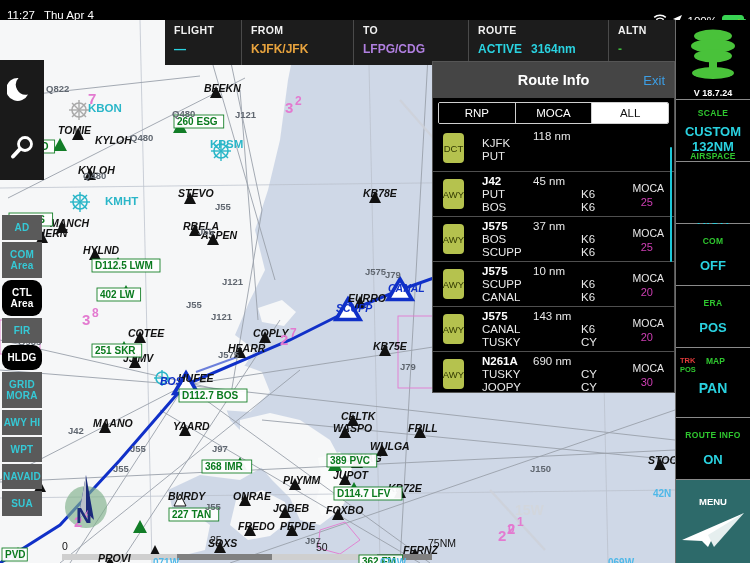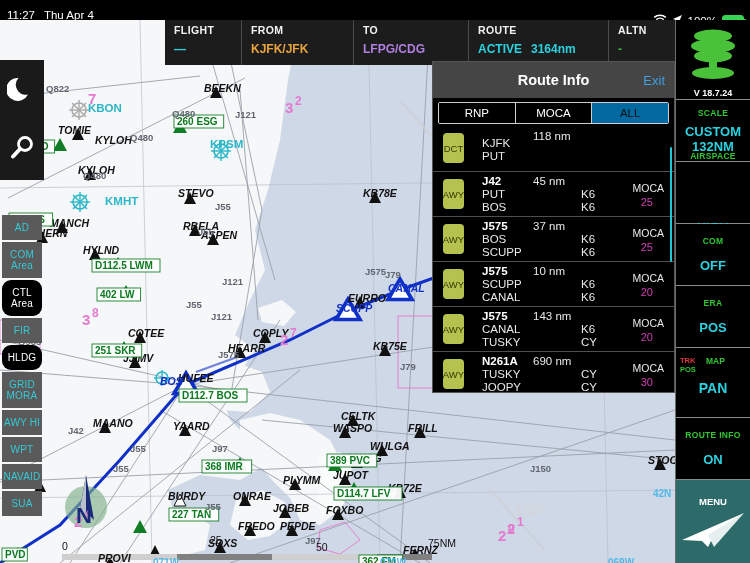--- a/index.html
+++ b/index.html
@@ -69,21 +69,21 @@
   .lp-dark {
     width:44px; height:60px; background:#1a1a1a; display:flex;
     align-items:center; justify-content:center;
   }
   #leftbuttons {
     position:absolute; left:2px; top:215px; width:40px; z-index:25;
     display:flex; flex-direction:column; gap:2px;
   }
   .lbtn {
     width:40px; background:#5a5a5a; color:#35c9d6;
-    font-size:10px; font-weight:normal; text-align:center;
+    font-size:10px; font-weight:bold; text-align:center;
     padding:7px 0; line-height:11px; letter-spacing:.2px;
   }
   .lbtn.active { background:#000; color:#fff;border-radius:9px; }
 
   
   #rightbar {
     position:absolute; right:0; top:20px; width:75px; height:543px;
     background:#000; z-index:30; border-left:1px solid #6e6e6e;
     display:flex; flex-direction:column;
   }
@@ -123,21 +123,21 @@
   #ri-tabs {
     margin:4px 5px 3px 5px; height:22px; display:flex;
     border:1px solid #cfcfcf; border-radius:2px; overflow:hidden;
   }
   .ri-tab {
     flex:1; background:#000; color:#fff; font-size:11.5px;
     display:flex; align-items:center; justify-content:center;
     border-right:1px solid #cfcfcf;
   }
   .ri-tab:last-child { border-right:none; }
-  .ri-tab.sel { background:#0369a1; color:#111; }
+  .ri-tab.sel { background:#ffffff; color:#111; }
   #ri-list { position:relative; height:266px; overflow:hidden; }
   .ri-row {
     position:relative; height:45px; border-bottom:1px solid #4f4f4f;
     padding:4px 0 0 0;
   }
   .ri-row:first-child { border-top:none; }
   .ri-badge {
     position:absolute; left:10px; top:7px; width:21px; height:30px;
     background:#b5c24e; border-radius:4px; color:#333b00;
     font-size:9.5px; font-weight:normal;

